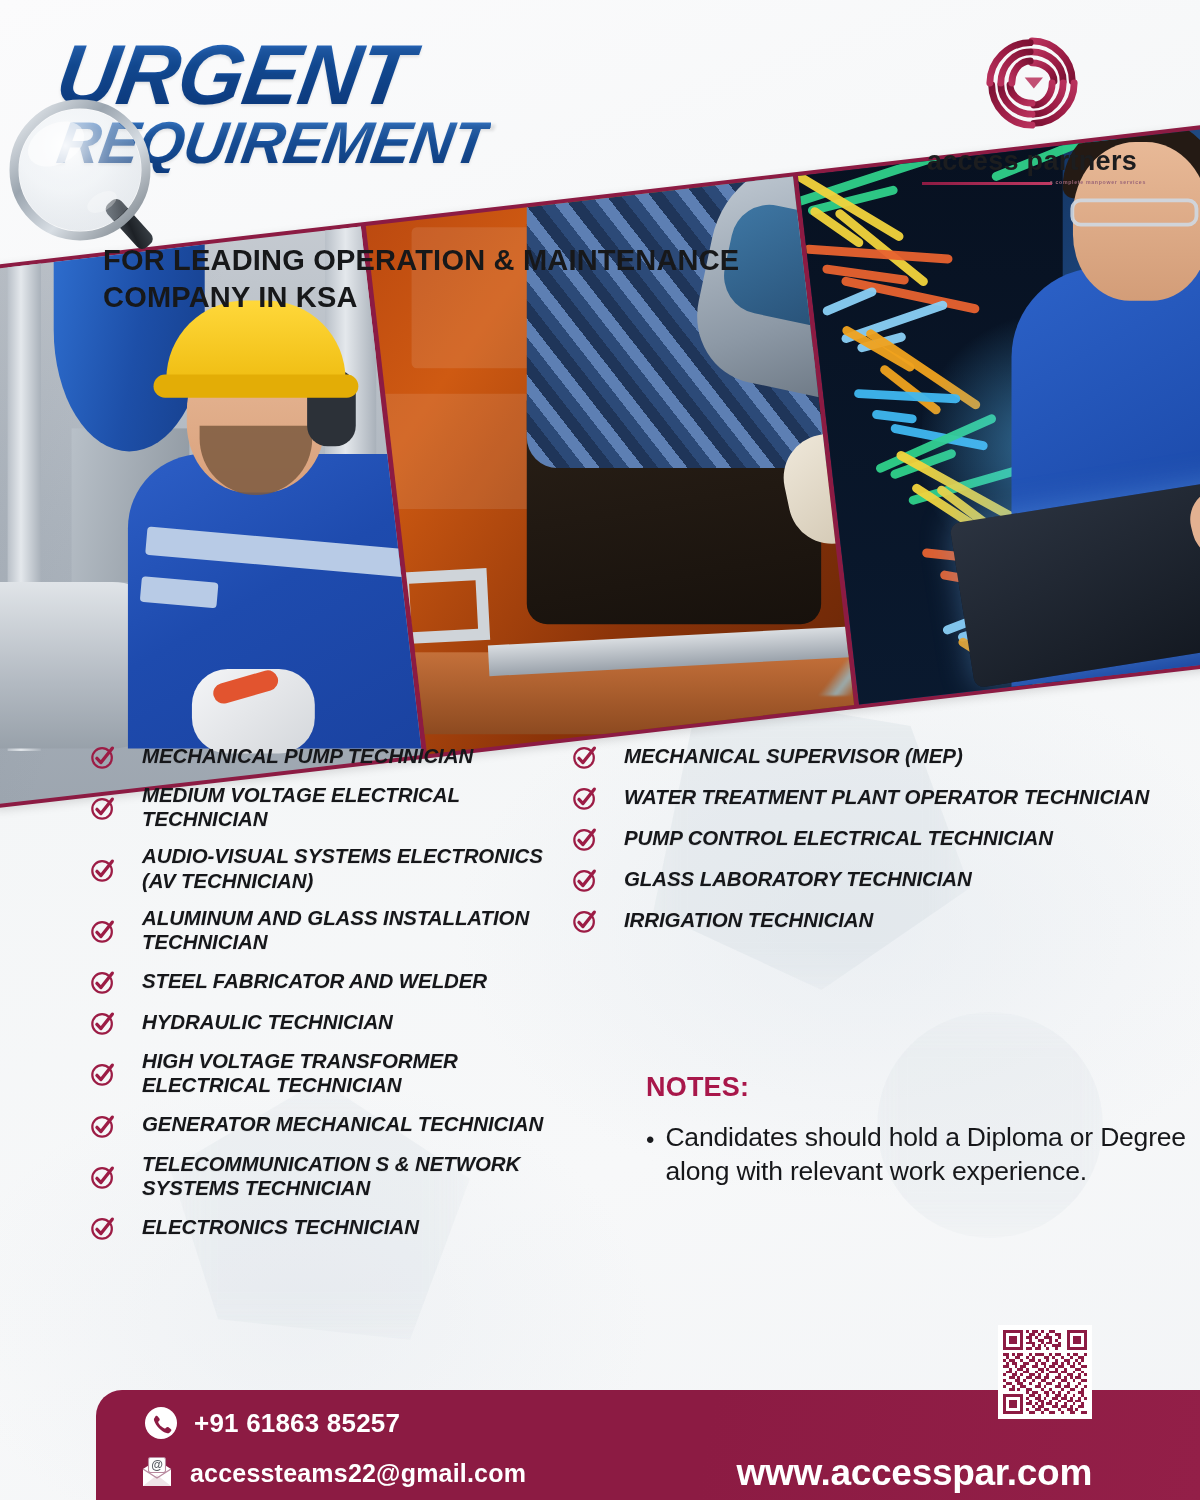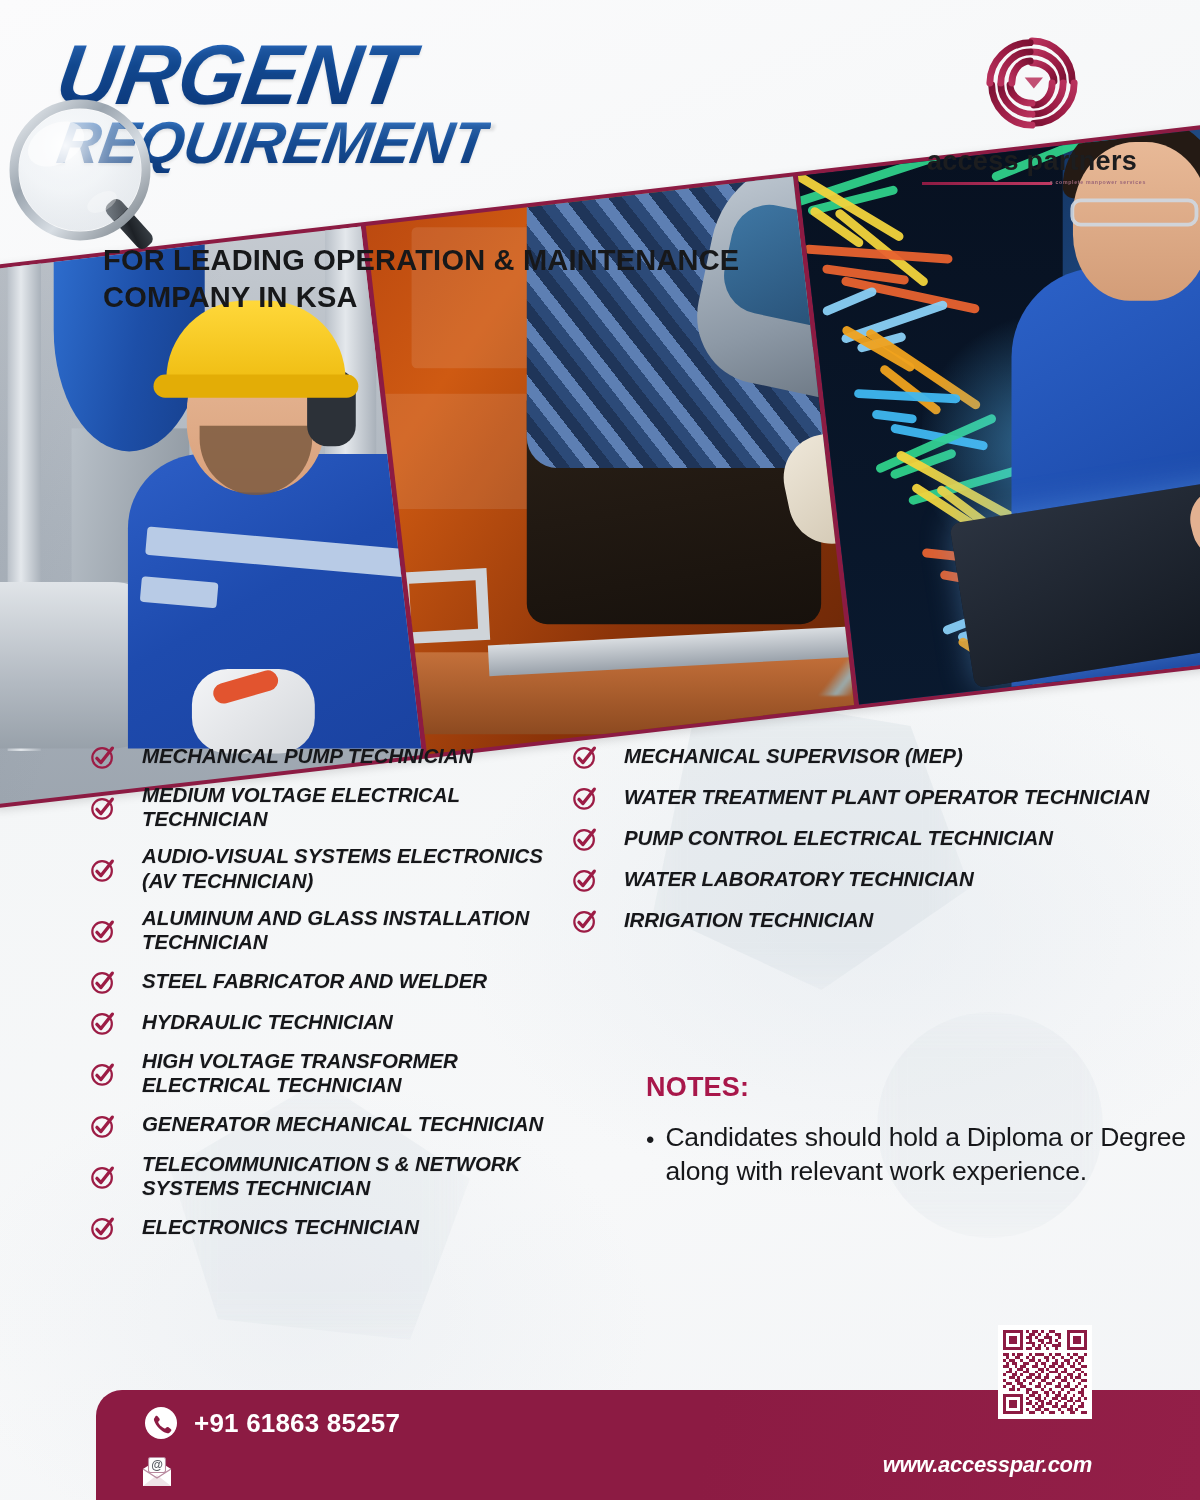--- a/index.html
+++ b/index.html
@@ -320,21 +320,21 @@
   }
   .contact-row { position:absolute; display:flex; align-items:center; }
   .c-phone { left:48px; top:16px; }
   .c-mail  { left:44px; top:66px; }
   .ic { flex:0 0 auto; width:34px; height:34px; margin-right:16px; }
   .c-text { color:#ffffff; font-weight:700; letter-spacing:.2px; }
   .c-phone .c-text { font-size:26px; }
   .c-mail  .c-text { font-size:25px; font-weight:600; }
   .website {
     position:absolute; right:108px; top:62px;
-    color:#ffffff; font-size:22px; font-weight:800; font-style:italic;
+    color:#ffffff; font-size:37px; font-weight:800; 
     letter-spacing:-.3px;
   }
 </style>
 </head>
 <body>
 
 <div id="poster">
 
   <div class="ghost g1"></div>
   <div class="ghost g2"></div>
@@ -602,21 +602,21 @@
   <circle cx="13" cy="15" r="10.5" fill="none" stroke="#9c1c45" stroke-width="2.4"></circle>
   <path d="M7.5 15.5 L11.8 20 L24 4.5" fill="none" stroke="#9c1c45" stroke-width="3.6" stroke-linecap="round" stroke-linejoin="round"></path>
 </svg>
           <span class="job-label">PUMP CONTROL ELECTRICAL TECHNICIAN</span>
         </div>
         <div class="job">
           <svg class="tick" viewBox="0 0 28 28">
   <circle cx="13" cy="15" r="10.5" fill="none" stroke="#9c1c45" stroke-width="2.4"></circle>
   <path d="M7.5 15.5 L11.8 20 L24 4.5" fill="none" stroke="#9c1c45" stroke-width="3.6" stroke-linecap="round" stroke-linejoin="round"></path>
 </svg>
-          <span class="job-label">WATER LABORATORY TECHNICIAN</span>
+          <span class="job-label">GLASS LABORATORY TECHNICIAN</span>
         </div>
         <div class="job">
           <svg class="tick" viewBox="0 0 28 28">
   <circle cx="13" cy="15" r="10.5" fill="none" stroke="#9c1c45" stroke-width="2.4"></circle>
   <path d="M7.5 15.5 L11.8 20 L24 4.5" fill="none" stroke="#9c1c45" stroke-width="3.6" stroke-linecap="round" stroke-linejoin="round"></path>
 </svg>
           <span class="job-label">IRRIGATION TECHNICIAN</span>
         </div>
       </div>
   </div>
@@ -854,18 +854,19 @@
     </div>
 
     <div class="contact-row c-mail">
       <svg class="ic" viewBox="0 0 34 34">
         <path d="M3 13 L17 4 L31 13 L31 30 L3 30 Z" fill="#ffffff"></path>
         <path d="M3 30 L17 19 L31 30 Z" fill="#efe4e8"></path>
         <path d="M3 13 L17 22 L31 13" fill="none" stroke="#b98ba0" stroke-width="1.3"></path>
         <rect x="8.5" y="1.5" width="17" height="15" rx="2" fill="#ffffff" stroke="#b98ba0" stroke-width="1.1"></rect>
         <text x="17" y="13.2" font-size="12" font-weight="700" text-anchor="middle" fill="#5a5f66" font-family="Liberation Sans, sans-serif">@</text>
       </svg>
+      <span class="c-text">accessteams22@gmail.com</span>
     </div>
 
     <div class="website">www.accesspar.com</div>
   </div>
 
 </div>
 
 </body></html>

